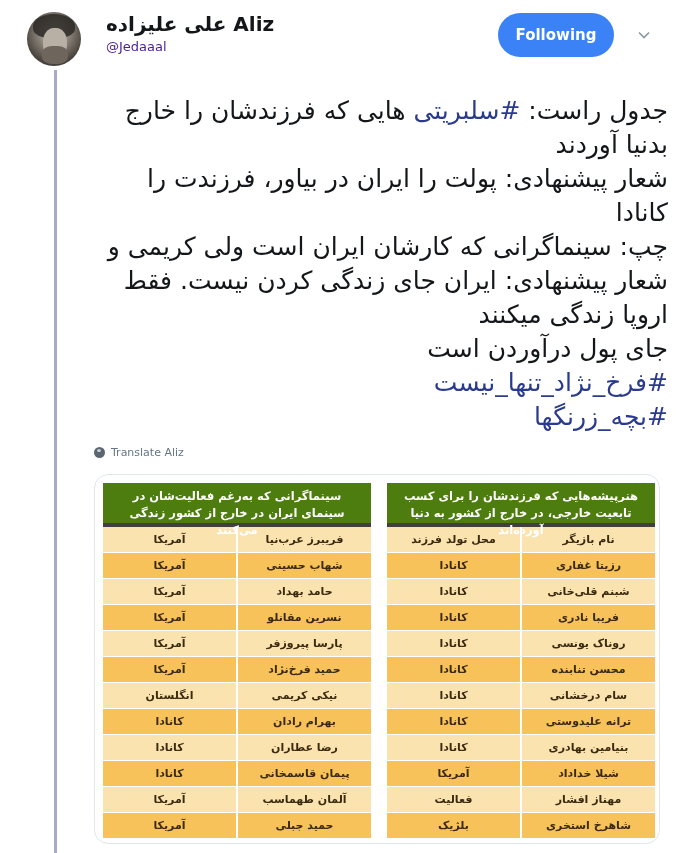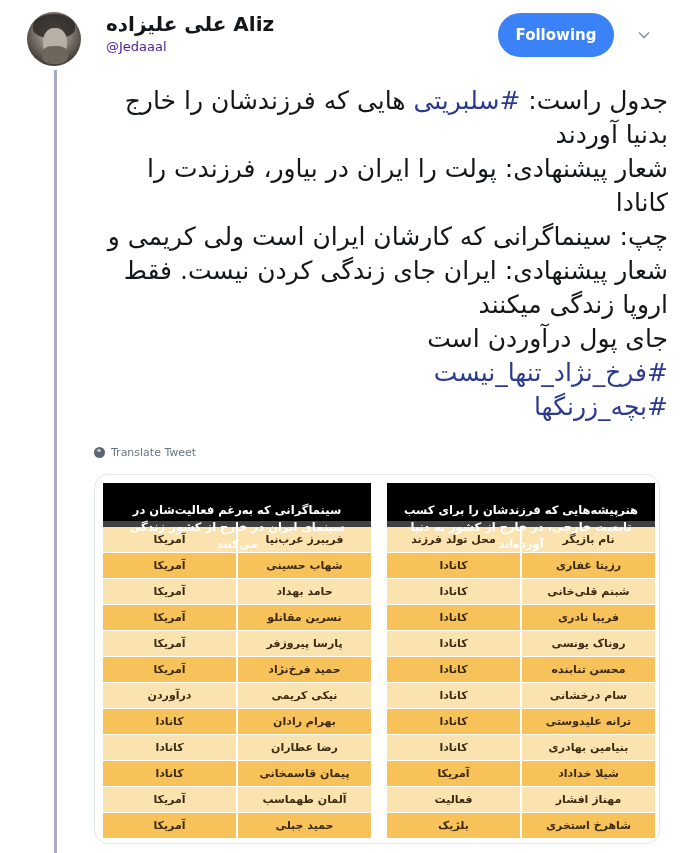--- a/index.html
+++ b/index.html
@@ -24,44 +24,44 @@
 
   .follow-btn {
     position: absolute; left: 498px; top: 13px; width: 116px; height: 44px;
     background: #3b82f6; color: #ffffff; border-radius: 22px; border: none;
     font-family: "DejaVu Sans", sans-serif; font-weight: bold; font-size: 15px;
     display: flex; align-items: center; justify-content: center;
   }
   .chevron { position: absolute; left: 637px; top: 28px; width: 14px; height: 14px; }
 
   .tweet-text {
-    position: absolute; left: 92px; top: 84px; width: 576px;
+    position: absolute; left: 92px; top: 94px; width: 576px;
     direction: rtl; text-align: right;
     font-family: "DejaVu Sans", sans-serif; font-size: 25px; line-height: 34px; color: #14171a;
   }
   .tweet-text .line { display: block; white-space: nowrap; }
   .hashtag { color: #2a3a8c; }
 
   .translate {
     position: absolute; left: 94px; top: 446px; display: flex; align-items: center; gap: 6px;
     font-size: 11px; color: #657786;
   }
   .translate .globe { width: 11px; height: 11px; border-radius: 50%; background: #5c6670; position: relative; }
   .translate .globe::after { content:""; position:absolute; left:3px; top:2px; width:4px; height:3px; border-radius:50%; background:#c9cfd4; }
 
   .media {
     position: absolute; left: 94px; top: 474px; width: 566px; height: 370px;
     border: 1px solid #e1e6ea; border-radius: 14px; background: #ffffff; overflow: hidden;
   }
   .tables { position: absolute; left: 8px; top: 8px; width: 552px; display: flex; justify-content: space-between; }
   .tbl { width: 268px; }
   .tbl-head {
-    background: #000000; color: #fff; direction: rtl; text-align: center;
-    font-size: 11.5px; font-weight: bold; line-height: 17px; padding: 19px 8px; height: 44px;
-    border-bottom: 6px solid #404040;
+    background: #4d7c0f; color: #fff; direction: rtl; text-align: center;
+    font-size: 11.5px; font-weight: bold; line-height: 17px; padding: 5px 8px; height: 44px;
+    border-bottom: 4px solid #404040;
   }
   .row { display: flex; direction: rtl; height: 26px; border-bottom: 1px solid #ffffff; }
   .row .c { flex: 1; display: flex; align-items: center; justify-content: center; font-size: 11px; font-weight: bold; color: #3a2a10; }
   .row .c + .c { border-right: 2px solid #ffffff; }
   .row.light { background: #fbe3b0; }
   .row.dark { background: #f8c25a; }
   .row.hdr { background: #fbe3b0; }
 </style>
 </head>
 <body>
@@ -95,21 +95,21 @@
     <span class="line"><span>چپ: سینماگرانی که کارشان ایران است ولی کریمی و</span></span>
     <span class="line"><span>شعار پیشنهادی: ایران جای زندگی کردن نیست. فقط</span></span>
     <span class="line"><span>اروپا زندگی میکنند</span></span>
     <span class="line"><span>جای پول درآوردن است</span></span>
     <span class="line"><span class="hashtag">#فرخ_نژاد_تنها_نیست</span></span>
     <span class="line"><span class="hashtag">#بچه_زرنگها</span></span>
   </div>
 
 <div class="translate">
   <span class="globe"></span>
-  <span>Translate Tweet</span>
+  <span>Translate Aliz</span>
 </div>
 
 <div class="media">
   <div class="tables">
     <div class="tbl" id="left-table">
       <div class="tbl-head">سینماگرانی که به‌رغم فعالیت‌شان در سینمای ایران در خارج از کشور زندگی می‌کنند</div>
     <div class="row light">
           <div class="c">فریبرز عرب‌نیا</div>
           <div class="c">آمریکا</div>
         </div>
@@ -128,21 +128,21 @@
         <div class="row light">
           <div class="c">پارسا پیروزفر</div>
           <div class="c">آمریکا</div>
         </div>
         <div class="row dark">
           <div class="c">حمید فرخ‌نژاد</div>
           <div class="c">آمریکا</div>
         </div>
         <div class="row light">
           <div class="c">نیکی کریمی</div>
-          <div class="c">درآوردن</div>
+          <div class="c">انگلستان</div>
         </div>
         <div class="row dark">
           <div class="c">بهرام رادان</div>
           <div class="c">کانادا</div>
         </div>
         <div class="row light">
           <div class="c">رضا عطاران</div>
           <div class="c">کانادا</div>
         </div>
         <div class="row dark">

